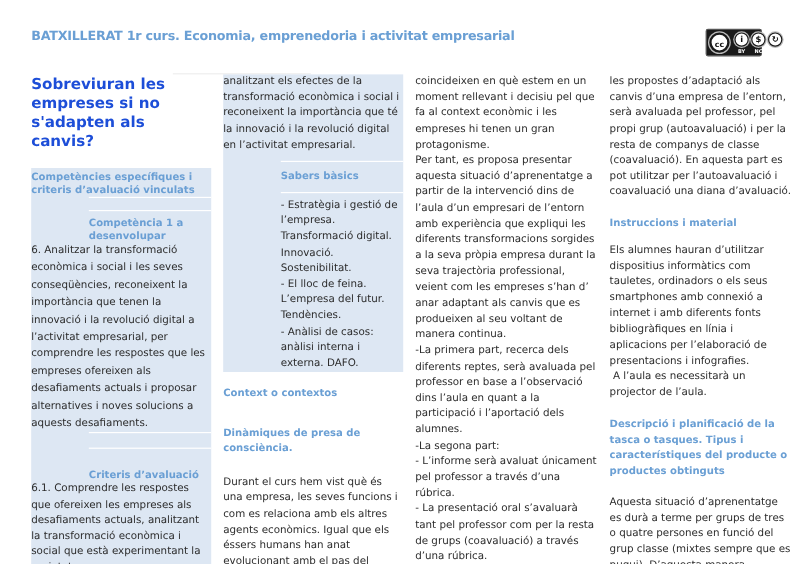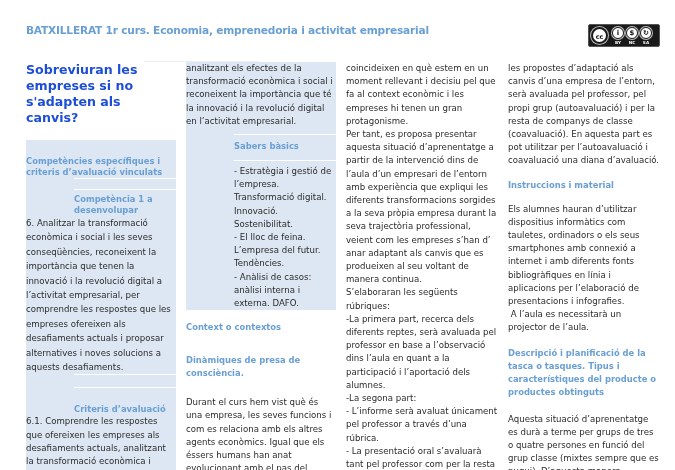--- a/index.html
+++ b/index.html
@@ -6,21 +6,21 @@
   body {
     width: 675px; height: 470px; overflow: hidden; position: relative;
     font-family: "DejaVu Sans", sans-serif; color: #2b2b2b;
   }
   .header-title {
     position: absolute; left: 26px; top: 24px;
     font-size: 10.6px; font-weight: bold; color: #6a9fd4; letter-spacing: -0.2px;
     white-space: nowrap;
   }
   .cc-badge {
-    position: absolute; left: 588px; top: 24px; width: 72px; height: 23px;
+    position: absolute; left: 588px; top: 24px; width: 47px; height: 23px;
     background: #1a1a1a; border: 1px solid #555; border-radius: 2px; box-sizing: border-box;
   }
   .cc-badge .cc-main {
     position: absolute; left: 2px; top: 2px; width: 17px; height: 17px; border-radius: 50%;
     background: #fff; border: 2px solid #1a1a1a; box-shadow: 0 0 0 1px #bbb;
     font-size: 6.5px; font-weight: bold; line-height: 17px; text-align: center; color: #111; box-sizing: border-box;
   }
   .cc-badge .cc-sym {
     position: absolute; top: 2px; width: 12px; height: 12px; border-radius: 50%;
     background: #fff; border: 1.5px solid #1a1a1a; box-shadow: 0 0 0 1px #bbb;
@@ -62,21 +62,21 @@
   <div class="cc-lbl" style="left:22px">BY</div>
   <div class="cc-lbl" style="left:36px">NC</div>
   <div class="cc-lbl" style="left:50px">SA</div>
 </div>
 <div class="header-line"></div>
 
 <div class="col col1">
   <h1 class="big-title">Sobreviuran les empreses si no s'adapten als canvis?</h1>
   <div style="height:14px"></div>
   <div class="shaded">
-    <div class="sec-head" style="padding-top:16px">Competències específiques i criteris d’avaluació vinculats</div>
+    <div class="sec-head" style="padding-top:2px">Competències específiques i criteris d’avaluació vinculats</div>
     <div style="height:10px" class="row-sep"></div>
     <div class="row-sep sec-head" style="padding-top:4px">Competència 1 a desenvolupar</div>
     <p style="line-height:14.4px">6. Analitzar la transformació econòmica i social i les seves conseqüències, reconeixent la importància que tenen la innovació i la revolució digital a l’activitat empresarial, per comprendre les respostes que les empreses ofereixen als desafiaments actuals i proposar alternatives i noves solucions a aquests desafiaments.</p>
     <div style="height:12px" class="row-sep"></div>
     <div class="row-sep sec-head" style="padding-top:16px">Criteris d’avaluació</div>
     <p style="line-height:13.2px">6.1. Comprendre les respostes que ofereixen les empreses als desafiaments actuals, analitzant la transformació econòmica i social que està experimentant la societat.</p>
 
   </div>
 </div>
 
@@ -96,21 +96,20 @@
   <div style="height:11px"></div>
   <div style="height:10px"></div>
   <div class="sec-head" style="line-height:13px">Dinàmiques de presa de consciència.</div>
   <div style="height:16px"></div>
   <p>Durant el curs hem vist què és una empresa, les seves funcions i com es relaciona amb els altres agents econòmics. Igual que els éssers humans han anat evolucionant amb el pas del temps, si girem la vista enrere podem veure que les empreses també ho han fet. La gran majoria d’economistes</p>
 </div>
 
 <div class="col col3">
   <p>coincideixen en què estem en un moment rellevant i decisiu pel que fa al context econòmic i les empreses hi tenen un gran protagonisme.</p>
   <p>Per tant, es proposa presentar aquesta situació d’aprenentatge a partir de la intervenció dins de l’aula d’un empresari de l’entorn amb experiència que expliqui les diferents transformacions sorgides a la seva pròpia empresa durant la seva trajectòria professional, veient com les empreses s’han d’ anar adaptant als canvis que es produeixen al seu voltant de manera continua.</p>
-  <p>S’elaboraran les següents rúbriques:</p>
   <p>-La primera part, recerca dels diferents reptes, serà avaluada pel professor en base a l’observació dins l’aula en quant a la participació i l’aportació dels alumnes.</p>
   <p>-La segona part:</p>
   <p>- L’informe serà avaluat únicament pel professor a través d’una rúbrica.</p>
   <p>- La presentació oral s’avaluarà tant pel professor com per la resta de grups (coavaluació) a través d’una rúbrica.</p>
 
 </div>
 
 <div class="col col4">
   <p>les propostes d’adaptació als canvis d’una empresa de l’entorn, serà avaluada pel professor, pel propi grup (autoavaluació) i per la resta de companys de classe (coavaluació). En aquesta part es pot utilitzar per l’autoavaluació i coavaluació una diana d’avaluació.</p>
   <div style="height:12px"></div>

